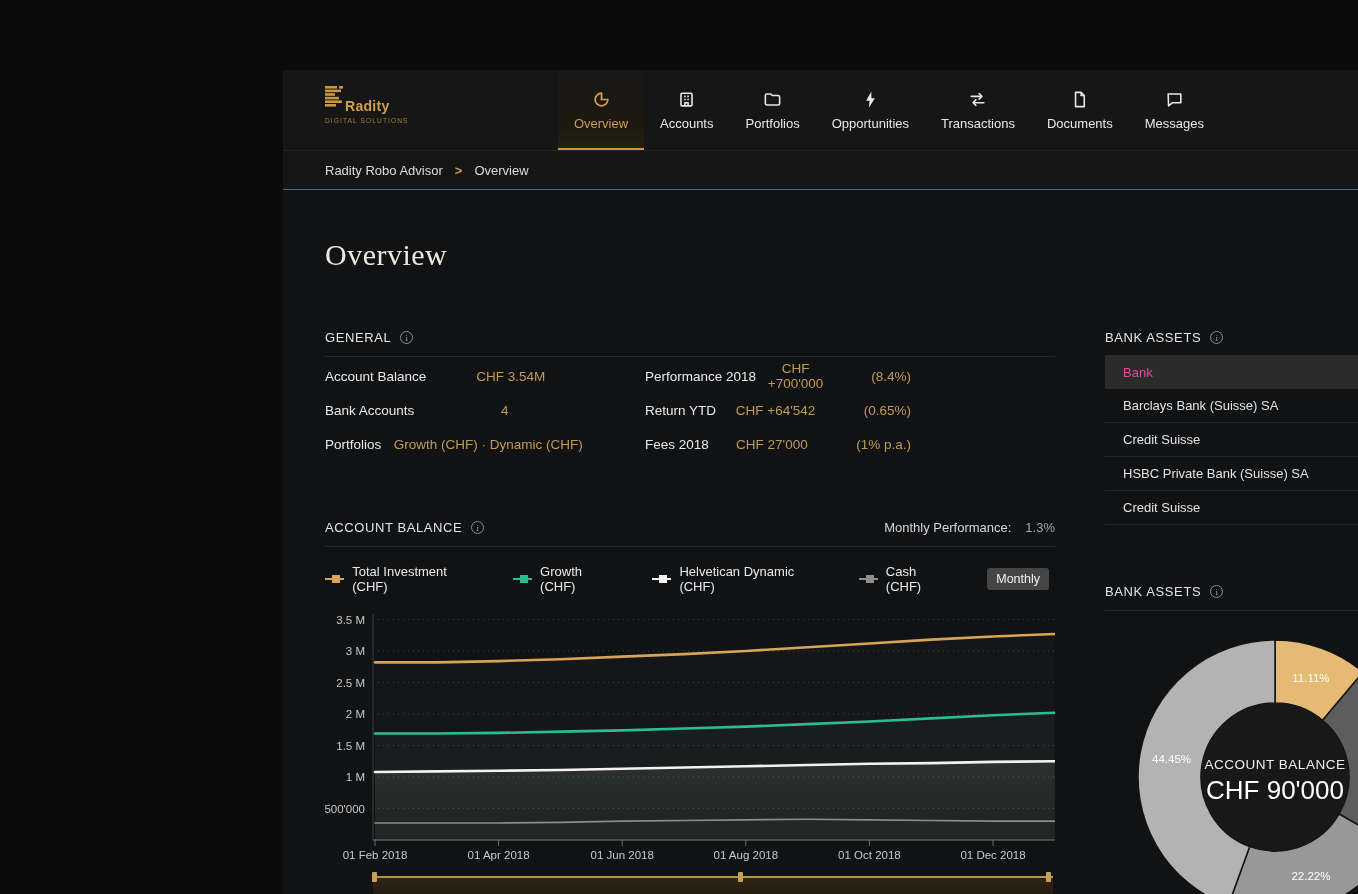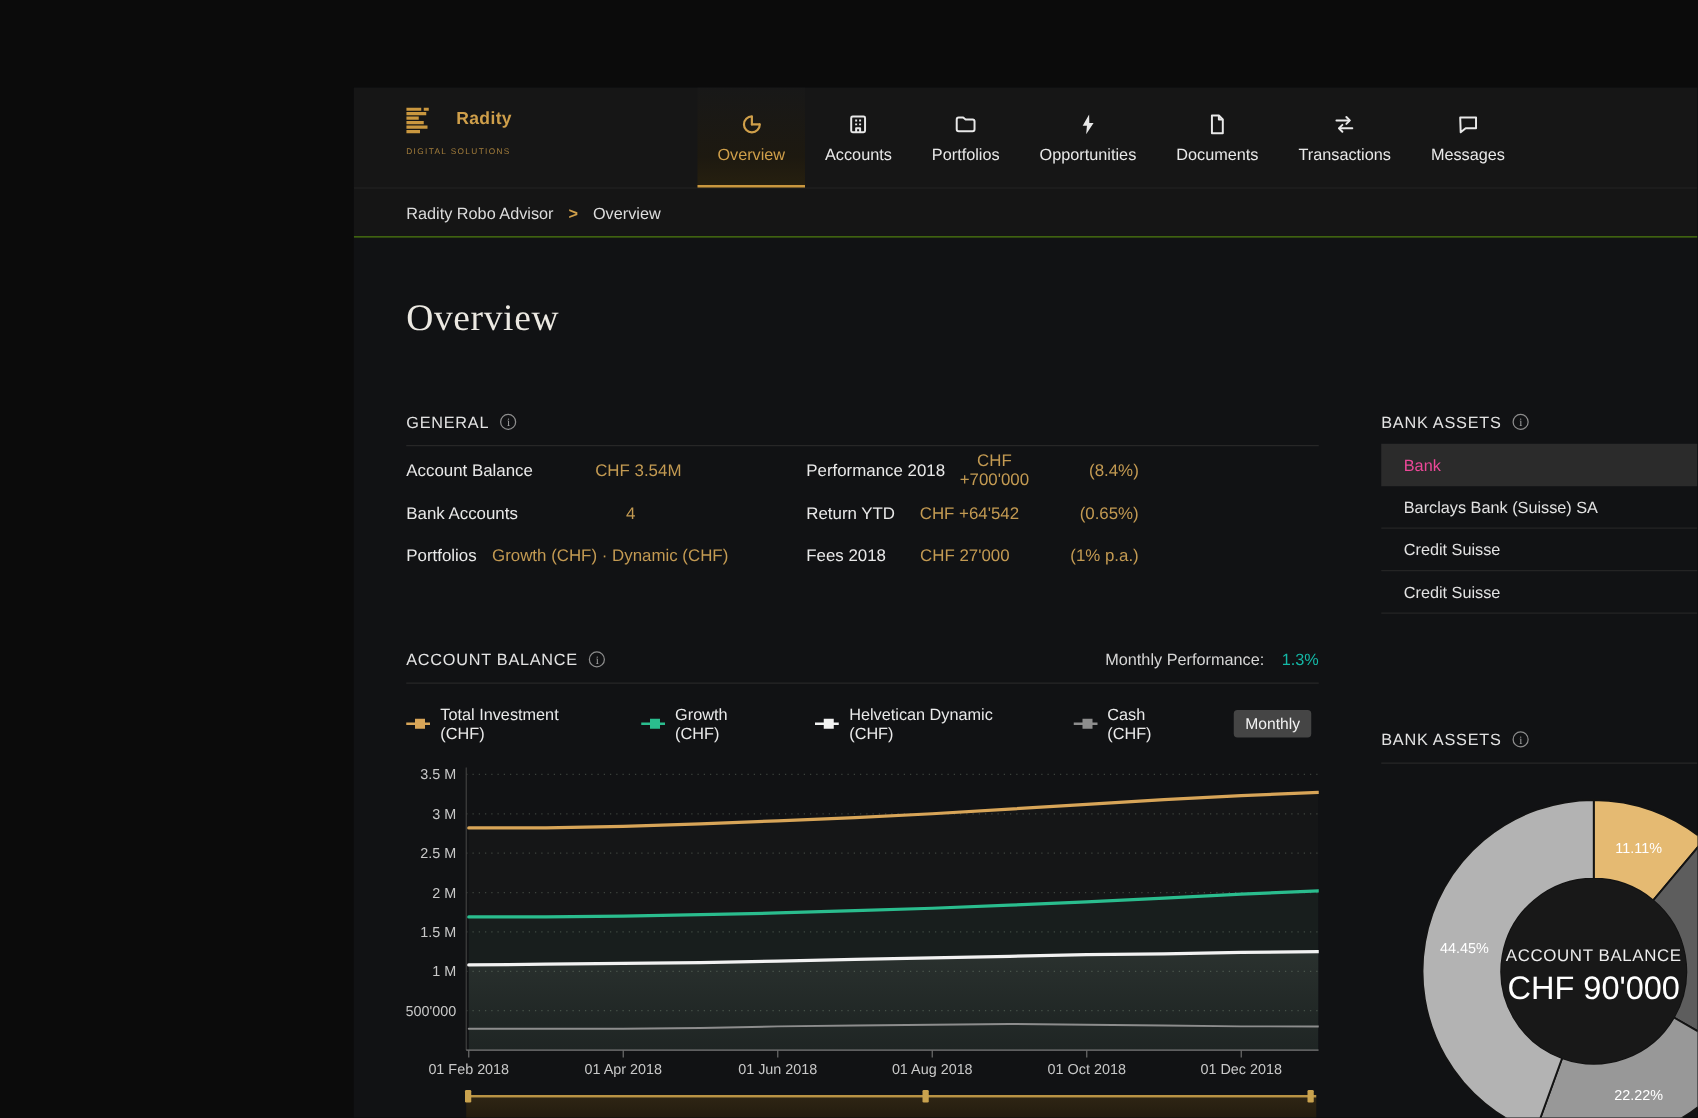--- a/index.html
+++ b/index.html
@@ -2,21 +2,21 @@
 <html><head>
 <meta charset="utf-8">
 <style>
   html,body{margin:0;padding:0;background:#0b0b0b;width:1358px;height:894px;overflow:hidden;
     font-family:"Liberation Sans",sans-serif;-webkit-font-smoothing:antialiased;}
   .app{position:absolute;left:283px;top:70px;width:1075px;height:824px;background:#111214;overflow:hidden;}
 
   
   .navbar{position:absolute;left:0;top:0;width:100%;height:80px;background:#161616;border-bottom:1px solid #232323;}
   .brand{position:absolute;left:42px;top:16px;}
-  .brand-row{display:flex;align-items:flex-start;gap:20px;}
+  .brand-row{display:flex;align-items:flex-end;gap:0;}
   .brand-name{color:#cf9f4a;font-size:14px;font-weight:bold;letter-spacing:.3px;}
   .brand-tag{color:#a57f3c;font-size:6.6px;letter-spacing:1.1px;margin-top:3px;}
   .nav-items{position:absolute;left:275px;top:0;height:80px;display:flex;align-items:stretch;}
   .nav-item{display:flex;flex-direction:column;align-items:center;justify-content:center;gap:7px;
     padding:0 16px;color:#e8e8e8;font-size:13px;cursor:pointer;position:relative;}
   .nav-item .nicon svg{display:block;}
   .nav-item.active{width:54px;color:#cf9f4a;background:linear-gradient(180deg,#181818 0%,#1d1910 70%,#27200f 100%);}
   .nav-item.active::after{content:"";position:absolute;left:0;right:0;bottom:0;height:2px;background:#c9973f;}
 
   
@@ -42,21 +42,21 @@
   .gen-col-left{width:270px;}
   .gen-col-right{width:266px;margin-left:50px;}
   .gen-row{display:flex;align-items:center;height:34px;font-size:13.5px;}
   .gen-label{color:#e9e9e9;}
   .gen-value{flex:1;text-align:center;color:#c39a52;}
   .gen-extra{width:76px;text-align:right;color:#c39a52;}
 
   
   .balance{left:42px;top:448px;width:730px;height:376px;}
   .perf-label{font-size:13px;color:#d6d6d6;}
-  .perf-value{font-size:13px;color:#14b8a6;margin-left:5px;}
+  .perf-value{font-size:13px;color:#a3a3a3;margin-left:5px;}
   .legend-row{display:flex;align-items:center;margin-top:20px;height:24px;}
   .legend-item{display:flex;align-items:center;margin-right:38px;cursor:pointer;}
   .lm{position:relative;width:21px;height:2px;display:inline-block;}
   .lm .sq{position:absolute;left:7px;top:-3px;width:8px;height:8px;}
   .legend-text{font-size:13px;color:#eaeaea;margin-left:8px;}
   .range-btn{margin-left:auto;margin-right:6px;background:#454545;color:#f2f2f2;font-size:12.5px;
     padding:4px 9px;border-radius:3px;cursor:pointer;}
   .chart-svg{position:absolute;left:0;top:88px;}
   .brush{position:absolute;left:48px;top:358px;width:680px;height:18px;border-top:2px solid #b99344;
     background:linear-gradient(180deg,#2e2514,#221b0e);cursor:ew-resize;}
@@ -129,37 +129,37 @@
         <div class="nav-item">
           <span class="nicon">
             <svg width="19" height="19" viewBox="0 0 24 24" fill="currentColor">
               <path d="M13 2 6.5 13.5h4.3L10 22l7.5-11.5h-4.3z"></path>
             </svg>
           </span>
           <span>Opportunities</span>
         </div>
         <div class="nav-item">
           <span class="nicon">
-            <svg width="19" height="19" viewBox="0 0 24 24" fill="none" stroke="currentColor" stroke-width="2" stroke-linejoin="round">
-              <path d="M7 3h7l4 4v14H7z"></path>
-              <path d="M14 3v4h4"></path>
-            </svg>
-          </span>
-          <span>Documents</span>
-        </div>
-        <div class="nav-item">
-          <span class="nicon">
             <svg width="19" height="19" viewBox="0 0 24 24" fill="none" stroke="currentColor" stroke-width="2" stroke-linecap="round" stroke-linejoin="round">
               <path d="M4 8h13"></path>
               <path d="M14 4.5 17.5 8 14 11.5"></path>
               <path d="M20 16H7"></path>
               <path d="M10 12.5 6.5 16l3.5 3.5"></path>
             </svg>
           </span>
           <span>Transactions</span>
+        </div>
+        <div class="nav-item">
+          <span class="nicon">
+            <svg width="19" height="19" viewBox="0 0 24 24" fill="none" stroke="currentColor" stroke-width="2" stroke-linejoin="round">
+              <path d="M7 3h7l4 4v14H7z"></path>
+              <path d="M14 3v4h4"></path>
+            </svg>
+          </span>
+          <span>Documents</span>
         </div>
         <div class="nav-item">
           <span class="nicon">
             <svg width="19" height="19" viewBox="0 0 24 24" fill="none" stroke="currentColor" stroke-width="2" stroke-linejoin="round">
               <path d="M4 5h16v11H9.5L4.5 20z"></path>
             </svg>
           </span>
           <span>Messages</span>
         </div>
       </div>
@@ -303,20 +303,21 @@
 
   <div class="sec assets-table-sec">
     <div class="sec-head">
       <span class="sec-title">BANK ASSETS</span>
       <span class="info-icon">i</span>
     </div>
     <div class="bank-header">Bank</div>
     <div id="bank-rows">
         <div class="bank-row">Barclays Bank (Suisse) SA</div>
         <div class="bank-row">Credit Suisse</div>
+        <div class="bank-row">HSBC Private Bank (Suisse) SA</div>
         <div class="bank-row">Credit Suisse</div>
       </div>
   </div>
 
   <div class="sec assets-donut-sec">
     <div class="sec-head">
       <span class="sec-title">BANK ASSETS</span>
       <span class="info-icon">i</span>
     </div>
     <svg class="donut-svg" id="donut-chart" width="320" height="300" viewBox="0 0 320 300">

